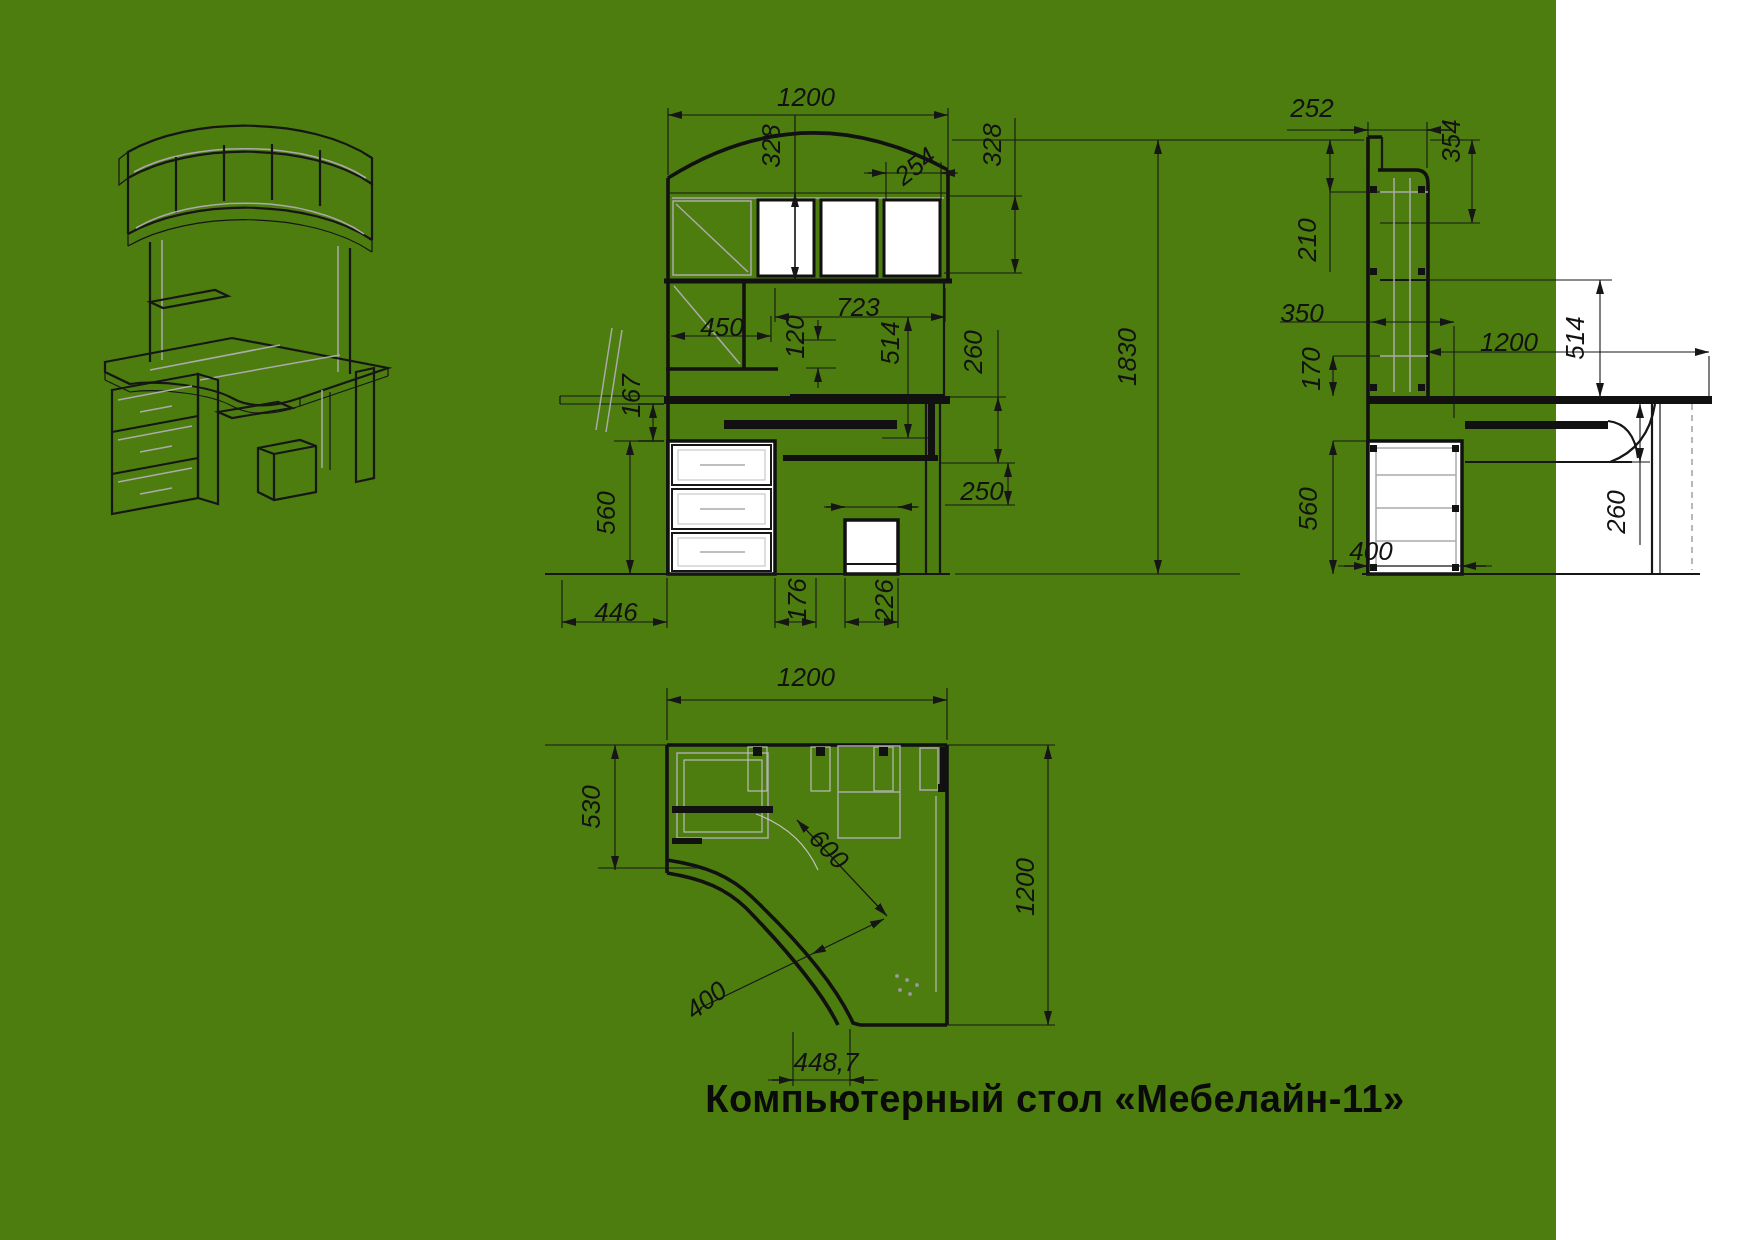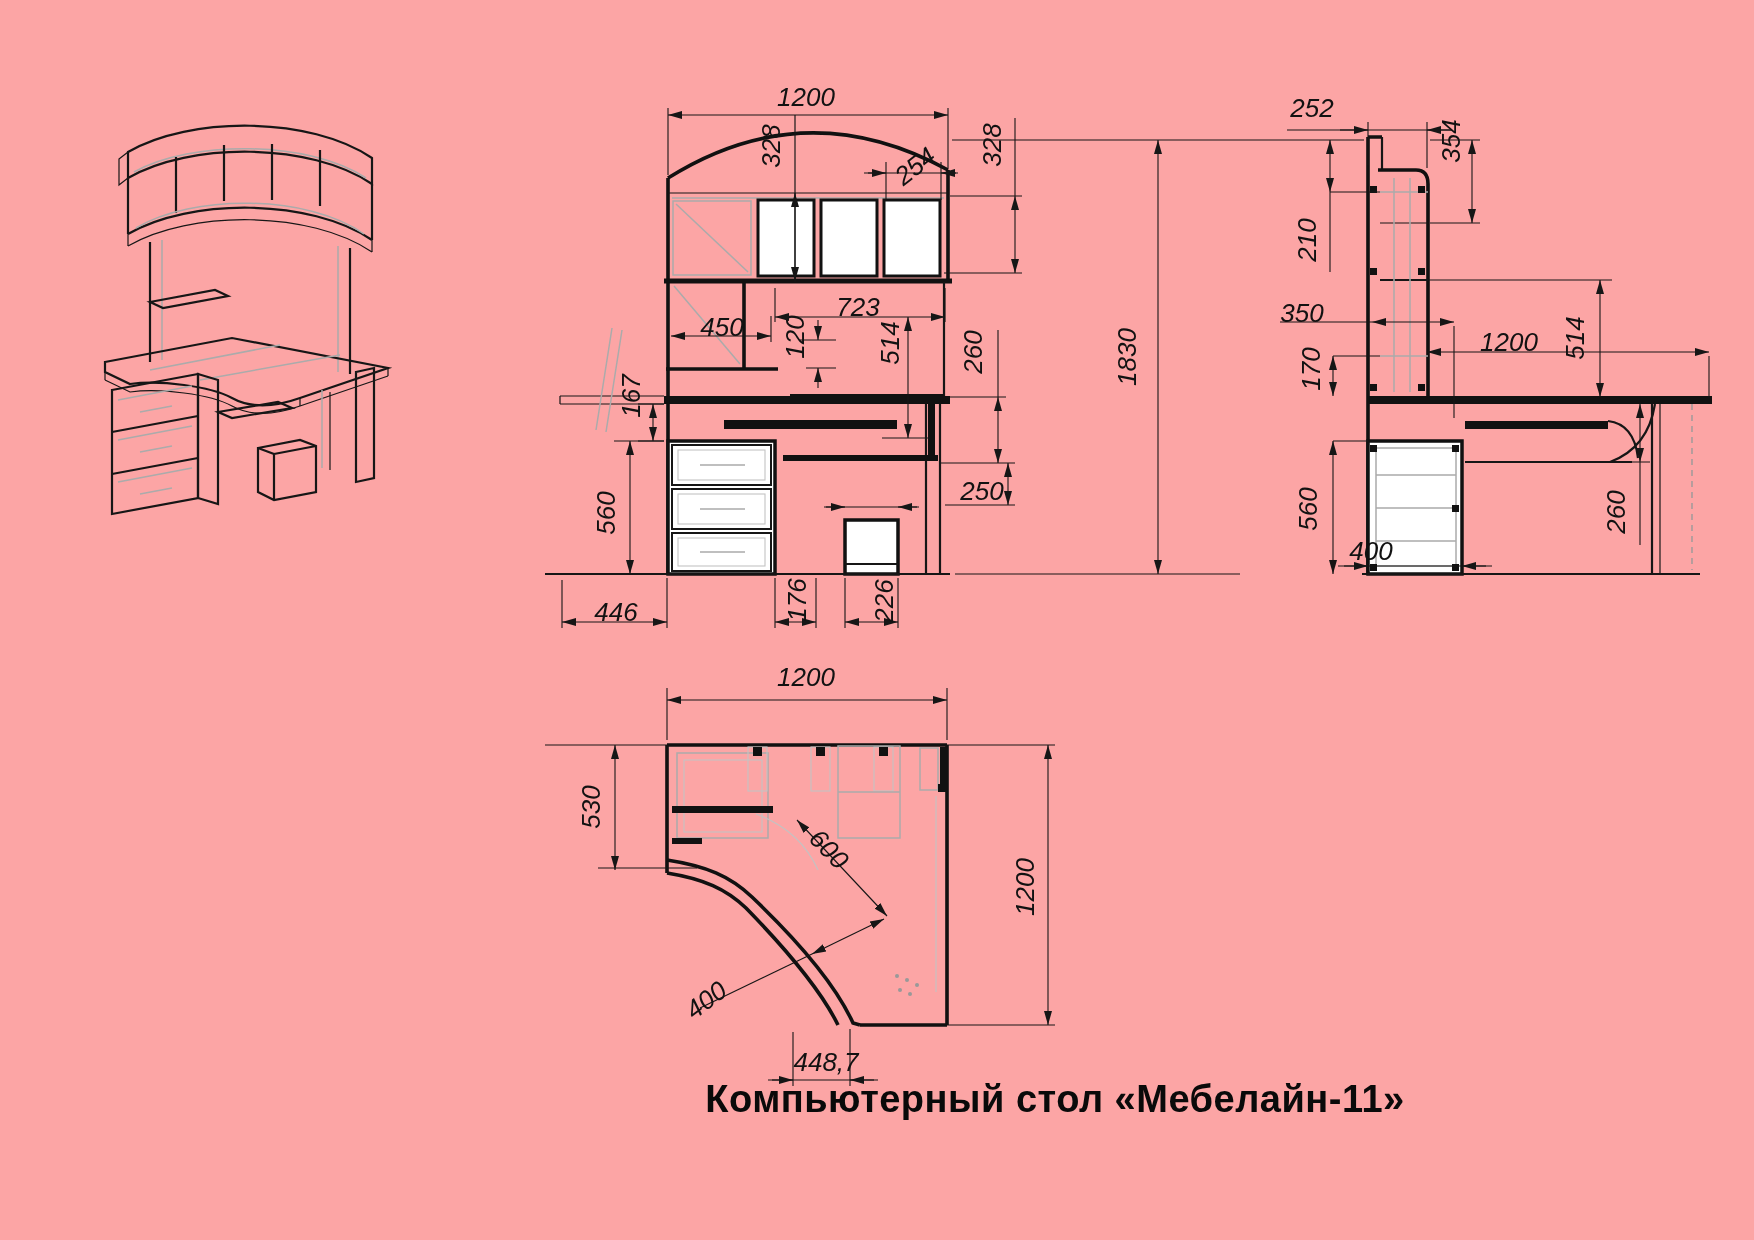--- a/index.html
+++ b/index.html
@@ -1,18 +1,18 @@
 <!DOCTYPE html>
 <html><head>
 <meta charset="utf-8">
 <style>
   html,body{margin:0;padding:0;background:#ffffff;}
   body{width:1754px;height:1240px;position:relative;overflow:hidden;
        font-family:"Liberation Sans",sans-serif;}
-  .sheet{position:absolute;left:0;top:0;width:1754px;height:1240px;background:#fca5a5;}
+  .sheet{position:absolute;left:0;top:0;width:1556px;height:1240px;background:#4d7c0f;}
   svg{position:absolute;left:0;top:0;}
   
   .ln{stroke:#161616;stroke-width:1.2;fill:none}
   .ln2{stroke:#161616;stroke-width:2.2;fill:none}
   .th{stroke:#111111;stroke-width:3.6;fill:none}
   .th2{stroke:#111111;stroke-width:5;fill:none}
   .bx{stroke:#111111;stroke-width:3;fill:#ffffff}
   .bxh{stroke:#111111;stroke-width:3.5;fill:#ffffff}
   .bx2{stroke:#161616;stroke-width:2;fill:#ffffff}
   .gy{stroke:#ababab;stroke-width:1.5;fill:none}

